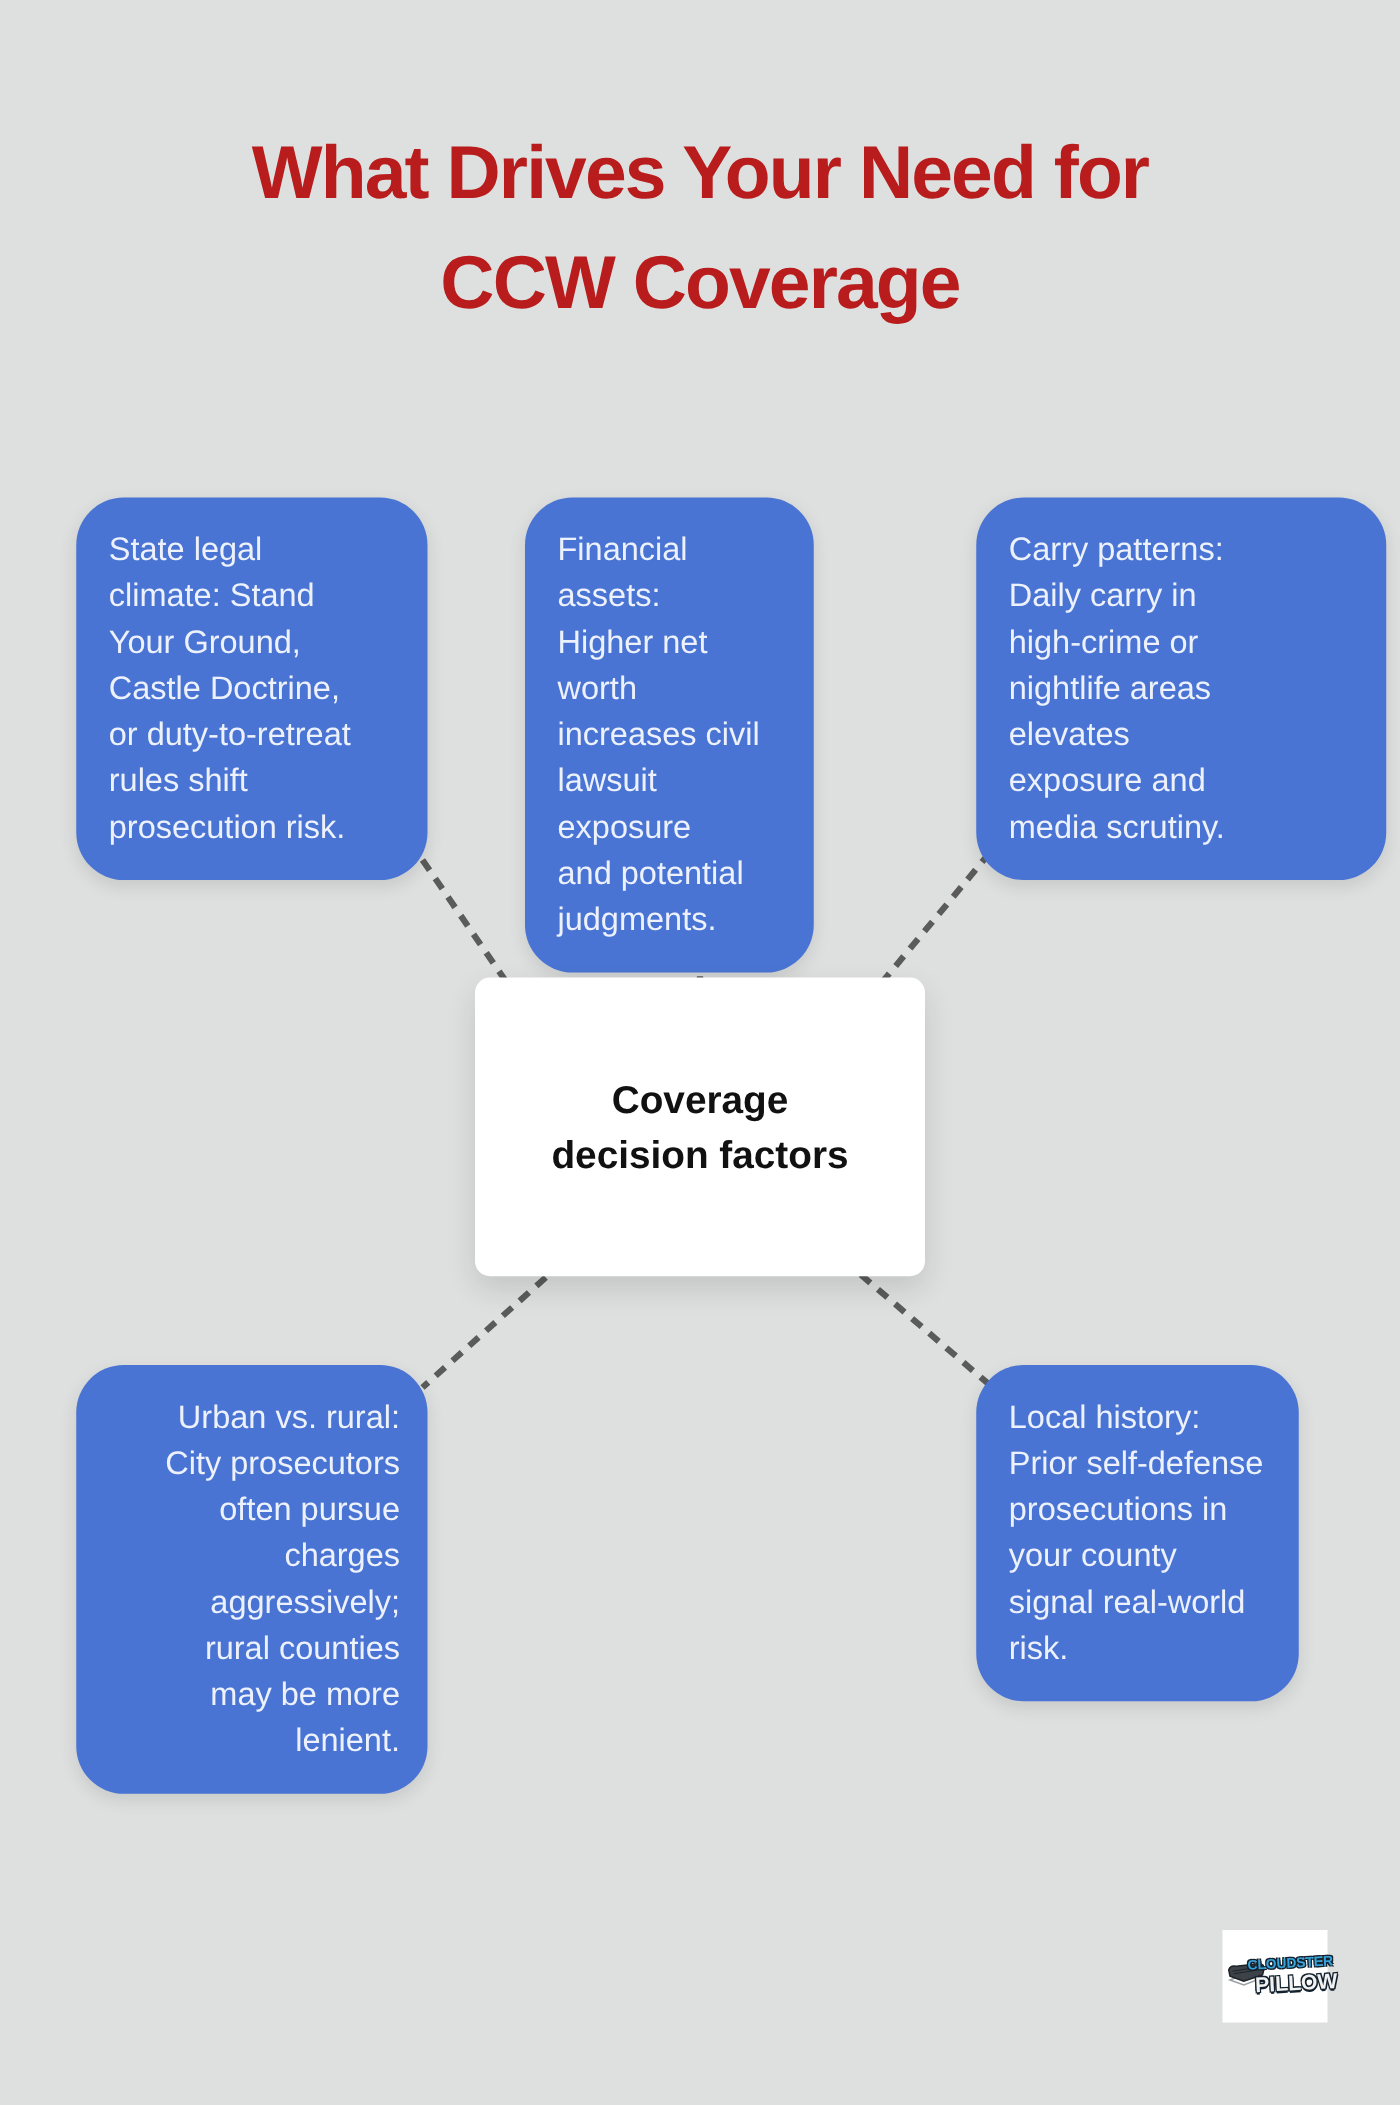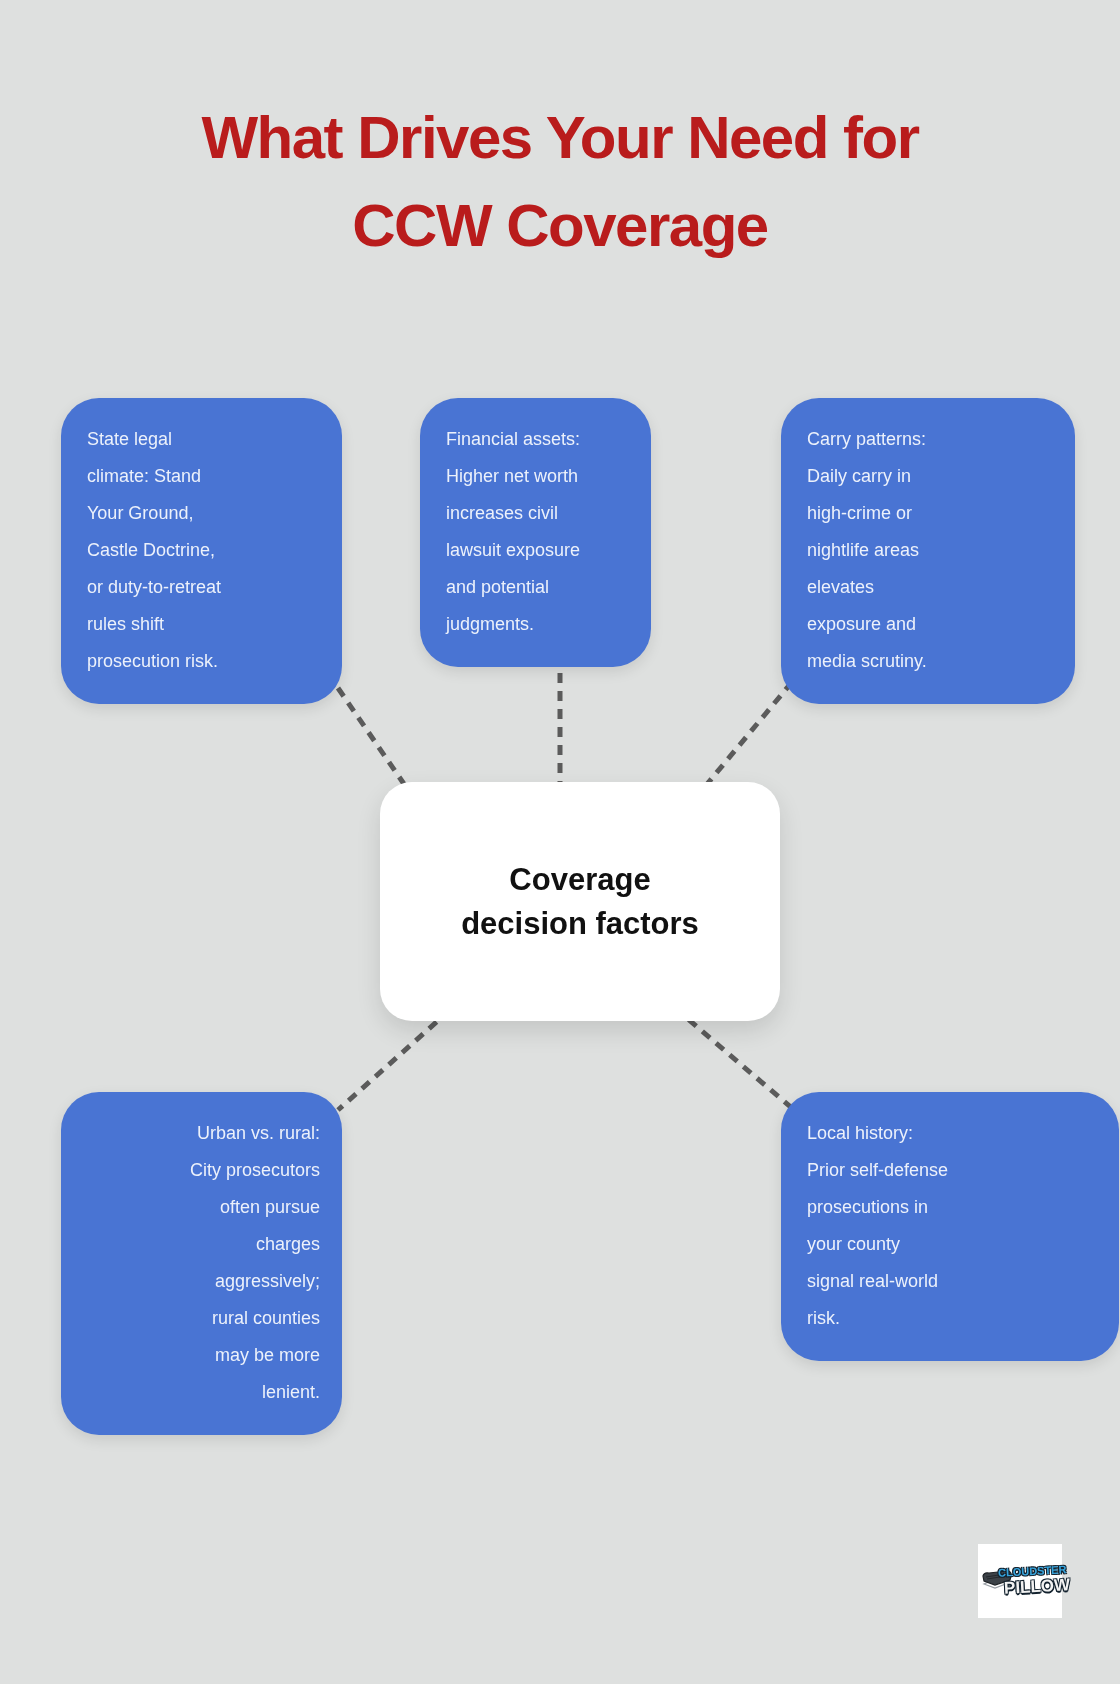--- a/index.html
+++ b/index.html
@@ -29,39 +29,39 @@
     left: 0; top: 0;
     z-index: 1;
   }
 
   .node {
     position: absolute;
     box-sizing: border-box;
     background: #4974d3;
     border-radius: 38px;
     color: #ecf1fb;
-    font-size: 18px;
+    font-size: 26px;
     line-height: 37px;
     padding: 23px 22px 24px 26px;
     white-space: pre-line;
     z-index: 2;
     box-shadow: 0 5px 14px rgba(0,0,0,0.10);
   }
   .node-top-left     { left: 61px;  top: 398px;  width: 281px; }
   .node-top-mid      { left: 420px; top: 398px;  width: 231px; }
-  .node-top-right    { left: 781px; top: 398px;  width: 294px; }
+  .node-top-right    { left: 781px; top: 398px;  width: 328px; }
   .node-bottom-left  { left: 61px;  top: 1092px; width: 281px; text-align: right; }
-  .node-bottom-right { left: 781px; top: 1092px; width: 338px; }
+  .node-bottom-right { left: 781px; top: 1092px; width: 258px; }
 
   .center-node {
     position: absolute;
     left: 380px; top: 782px;
-    width: 400px; height: 239px;
+    width: 360px; height: 239px;
     background: #ffffff;
-    border-radius: 32px;
+    border-radius: 12px;
     box-shadow: 0 10px 24px rgba(0,0,0,0.12);
     display: flex;
     align-items: center;
     justify-content: center;
     text-align: center;
     z-index: 2;
   }
   .center-node .label {
     font-size: 31px;
     line-height: 44px;

